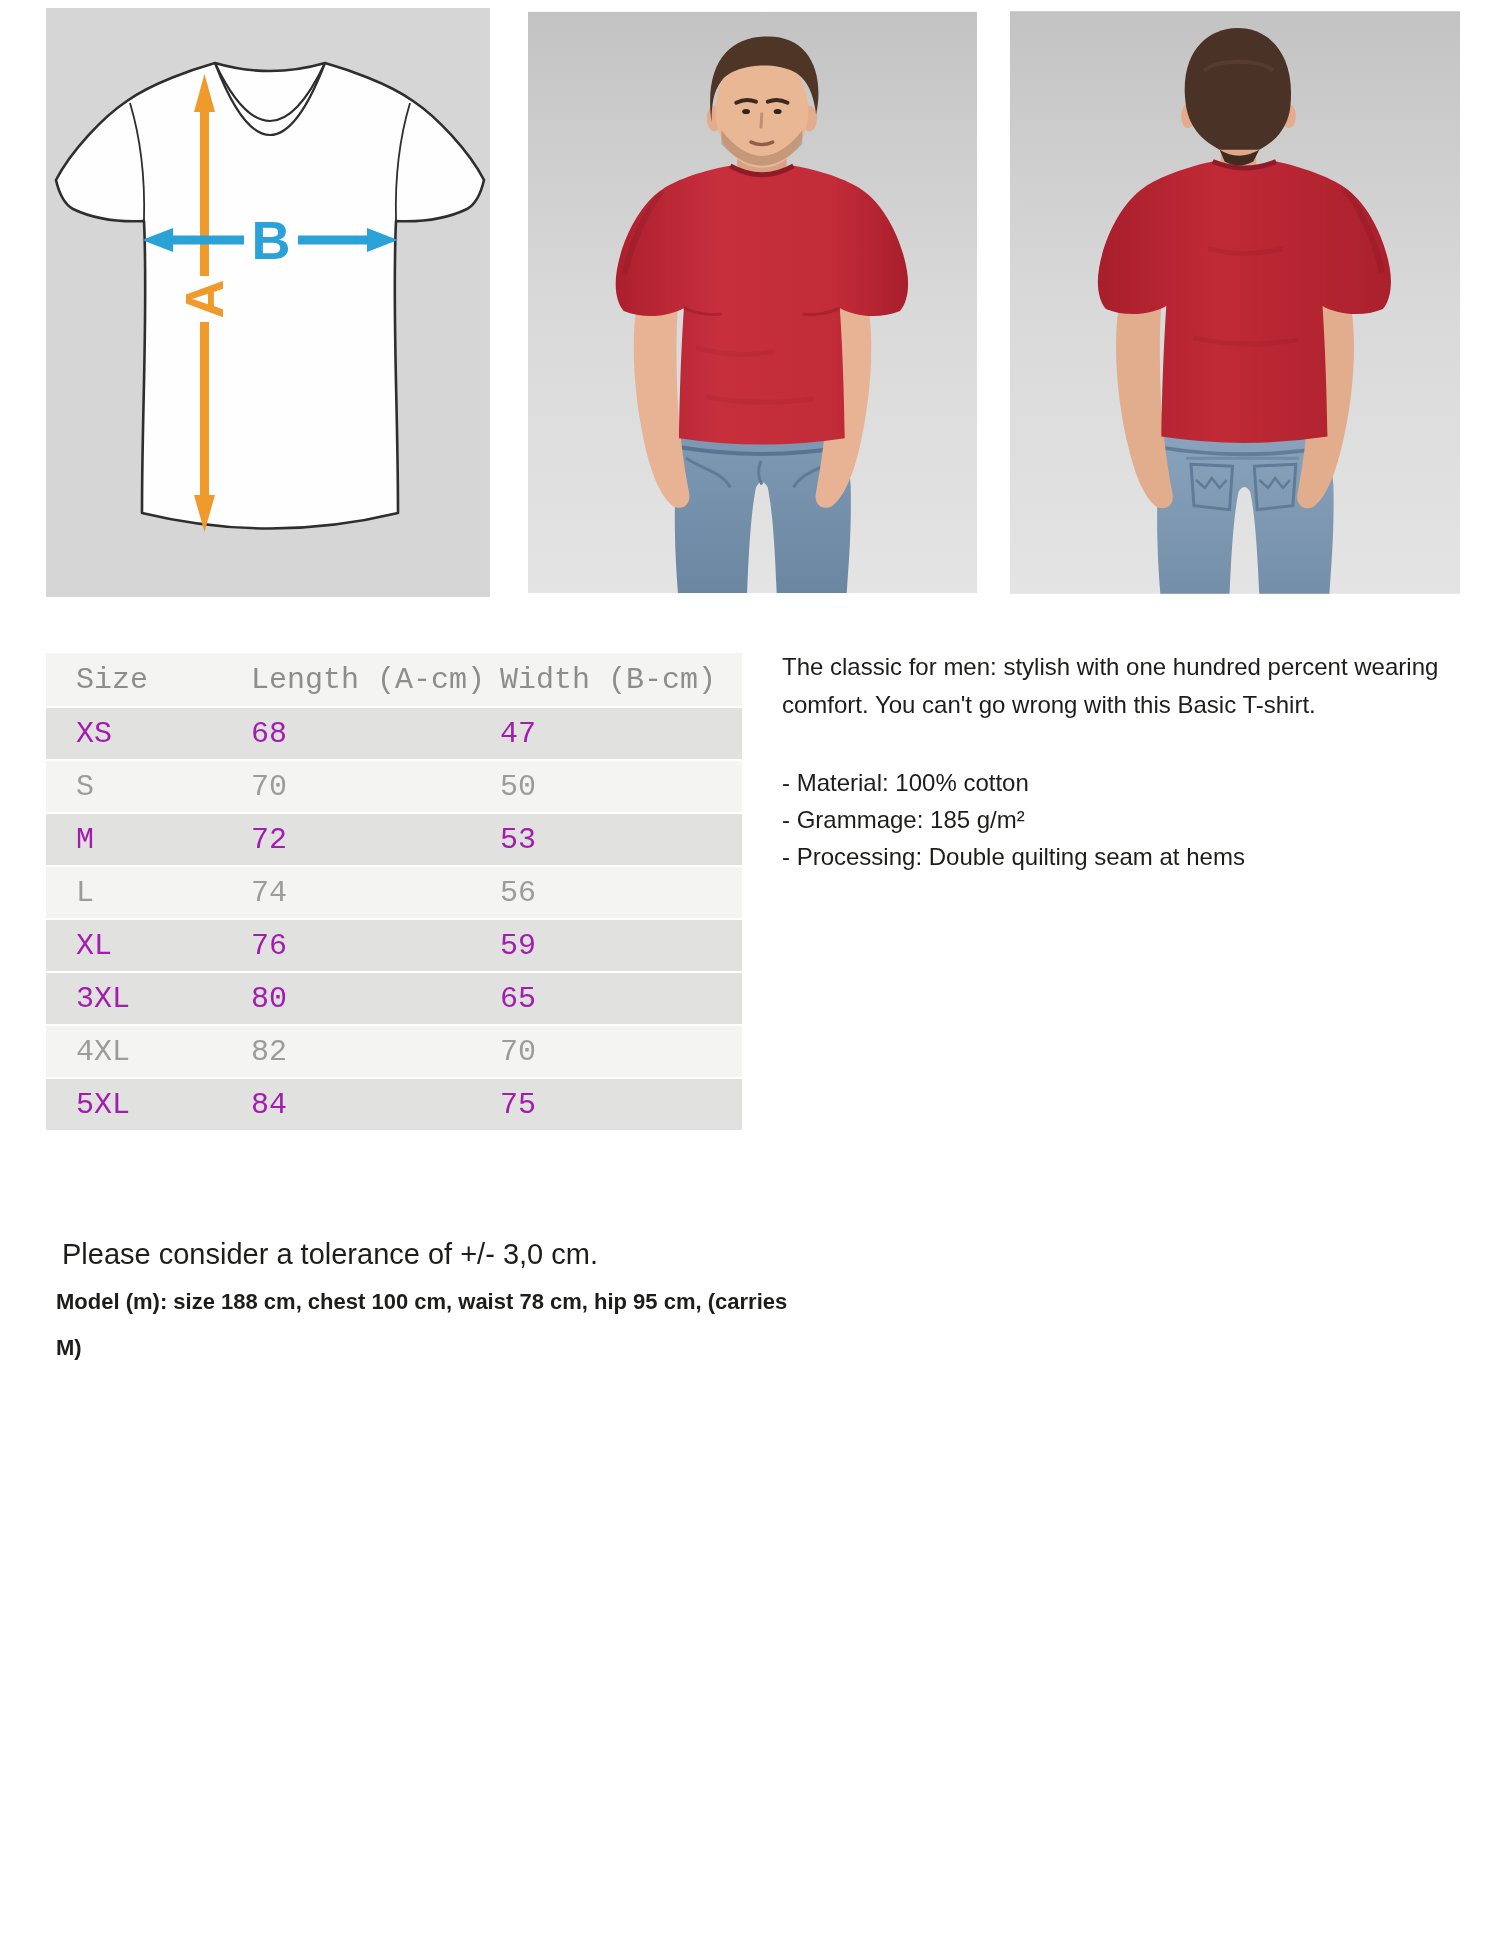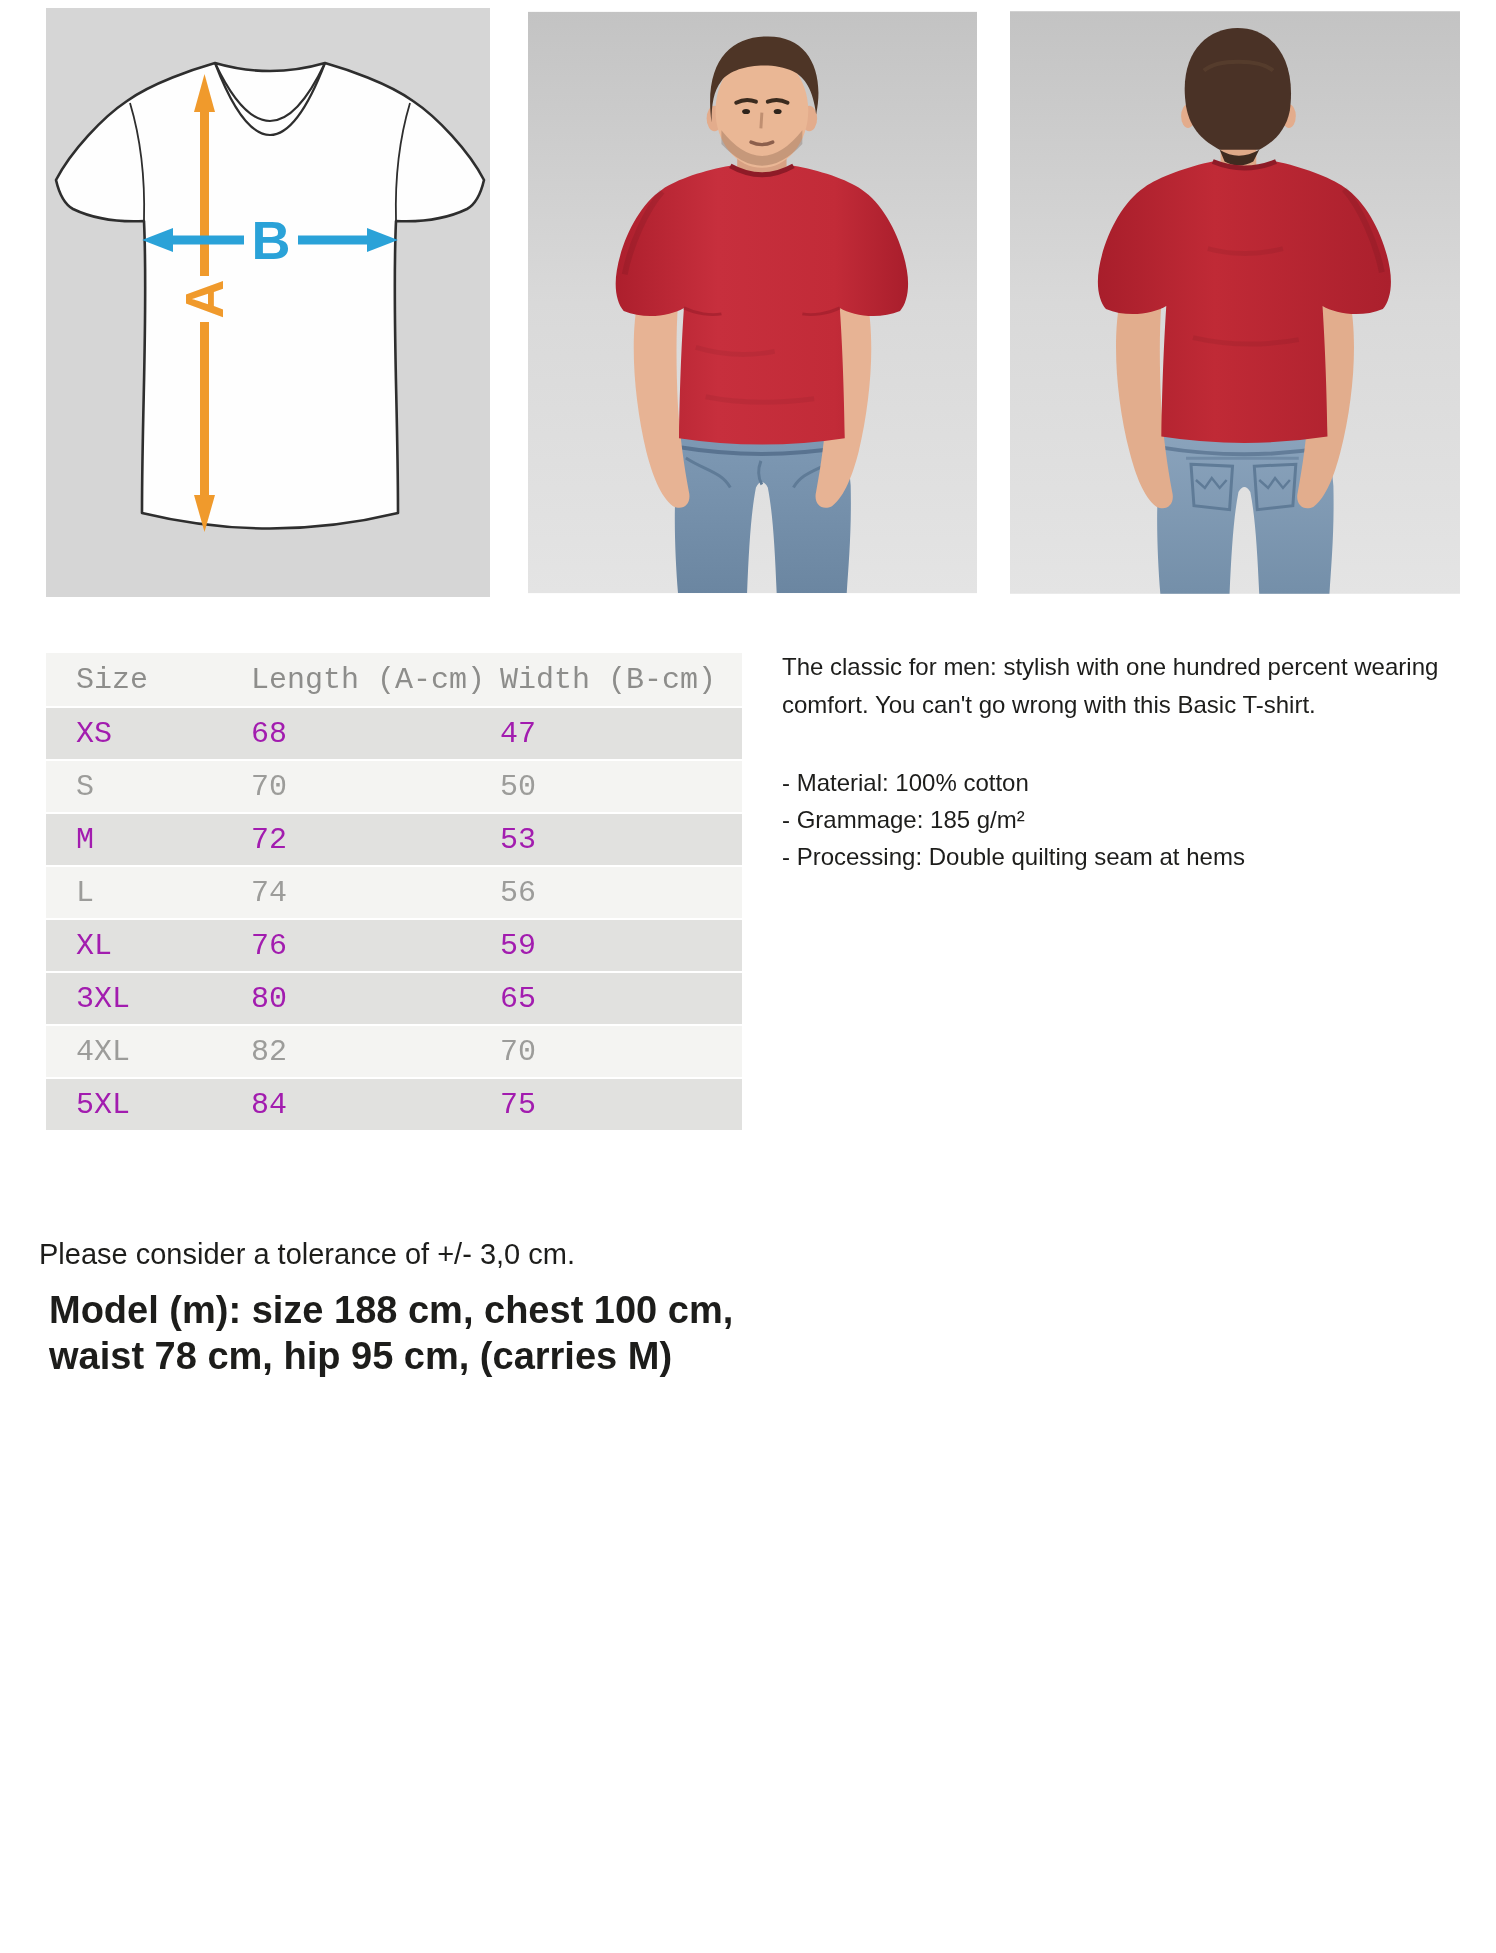--- a/index.html
+++ b/index.html
@@ -21,23 +21,23 @@
   .t-row.dark{background:#e1e1df;color:#a21caf;}
   .t-row.light{background:#f4f4f2;color:#9c9c9a;}
   .t-cell.c0{padding-left:30px;}
 
   
   .description{position:absolute;left:782px;top:648px;width:714px;font-size:24px;}
   .desc-intro{width:668px;line-height:38px;margin:0 0 40px 0;}
   .desc-bullets div{line-height:37px;white-space:pre;}
 
   
-  .footer{position:absolute;left:33px;top:1238px;width:760px;}
+  .footer{position:absolute;left:56px;top:1238px;width:760px;}
   .tolerance{font-size:29px;padding-left:6px;margin:0 0 8px 0;}
-  .model-note{font-size:38px;font-weight:bold;line-height:46px;width:745px;margin:16px;}
+  .model-note{font-size:22px;font-weight:bold;line-height:46px;width:745px;margin:0;}
 </style>
 </head>
 <body>
 
 <div class="panel" id="panel-diagram">
   <svg viewBox="0 0 444 589">
     <rect x="0" y="0" width="444" height="589" fill="#d6d6d6"></rect>
 
     <path d="M169 55
          C 148 61 106 75 81 93

